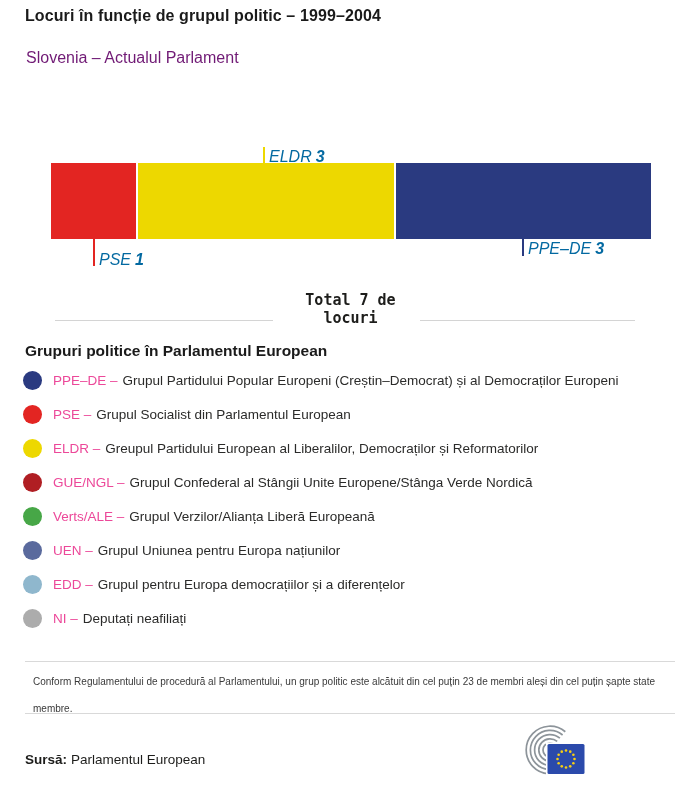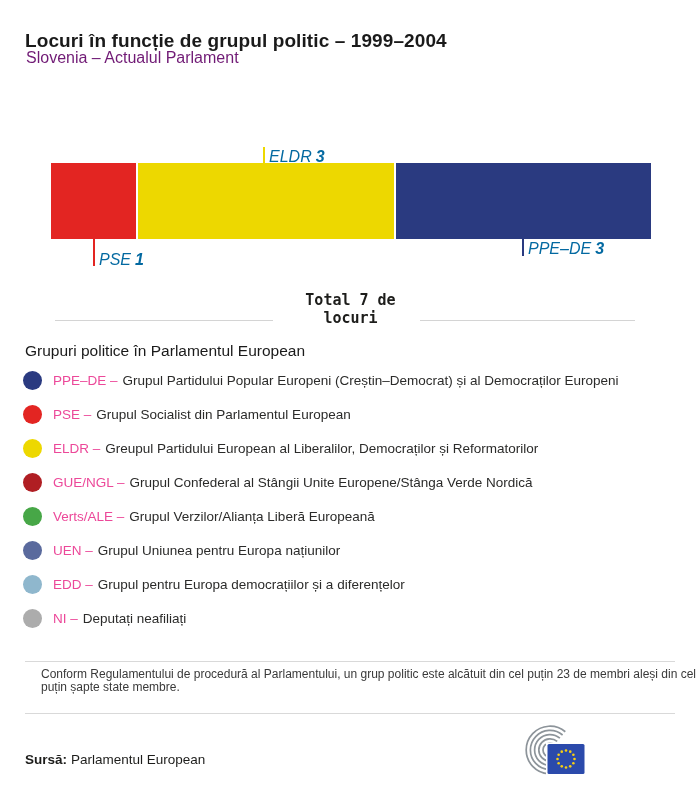--- a/index.html
+++ b/index.html
@@ -1,21 +1,21 @@
 <!DOCTYPE html>
 <html><head>
 <meta charset="utf-8">
 <style>
   html,body{margin:0;padding:0;background:#ffffff;}
   .page{
     position:relative;width:700px;height:786px;background:#fff;overflow:hidden;
     font-family:"Liberation Sans", sans-serif;color:#1d1d1b;
   }
   .abs{position:absolute;}
-  .page-title{left:25px;top:30px;font-size:19px;font-weight:bold;letter-spacing:.1px;color:#1a1a1a;}
+  .page-title{left:25px;top:7px;font-size:16px;font-weight:bold;letter-spacing:.1px;color:#1a1a1a;}
   .page-subtitle{left:26px;top:49px;font-size:16px;font-weight:400;color:#701a75;}
 
   
   .stacked-bar{left:51px;top:163px;width:600px;height:76px;display:flex;gap:2px;background:#fff;}
   .bar-segment{height:100%;}
 
   .tick{position:absolute;width:2px;}
   .tick-eldr{left:263px;top:147px;height:16px;}
   .tick-pse{left:93px;top:239px;height:27px;width:1.5px;}
   .tick-ppede{left:522px;top:238px;height:18px;width:1.5px;}
@@ -29,32 +29,32 @@
   
   .total-rule{height:1px;background:#d4d4d4;top:320px;}
   .total-rule-left{left:55px;width:218px;}
   .total-rule-right{left:420px;width:215px;}
   .total-text{
     left:277px;top:292px;width:147px;text-align:center;
     font-family:"DejaVu Sans Mono", monospace;font-weight:bold;font-size:15px;line-height:17.5px;color:#1d1d1b;
   }
 
   
-  .legend-heading{left:25px;top:342px;font-size:15.5px;font-weight:normal;color:#1a1a1a;}
+  .legend-heading{left:25px;top:342px;font-size:15.5px;font-weight:bold;color:#1a1a1a;}
   .legend-list{left:23px;top:363px;width:660px;list-style:none;margin:0;padding:0;}
   .legend-item{height:34px;display:flex;align-items:center;}
   .legend-dot{width:19px;height:19px;border-radius:50%;flex:0 0 19px;margin-right:11px;}
   .legend-text{font-size:13.5px;color:#2b2b2a;white-space:nowrap;}
   .legend-text .abbr{font-weight:normal;color:#ec4899;margin-right:5px;}
 
   
   .rule{height:1px;background:#d9d9d9;left:25px;width:650px;}
   .rule-top{top:661px;}
   .rule-bottom{top:713px;}
-  .footnote{left:41px;top:668px;width:660px;font-size:12px;line-height:13px;color:#3a3a3a;}
+  .footnote{left:33px;top:668px;width:660px;font-size:10px;line-height:27px;color:#3a3a3a;}
   .source{left:25px;top:752px;font-size:13.5px;color:#1d1d1b;}
   .source b{margin-right:4px;}
 
   .logo{left:514px;top:724px;width:162px;height:56px;display:flex;align-items:center;}
   .logo-text{margin-left:8px;font-size:15.5px;line-height:18px;font-weight:bold;color:#47545e;}
 </style>
 </head>
 <body>
 
 <div class="page">

